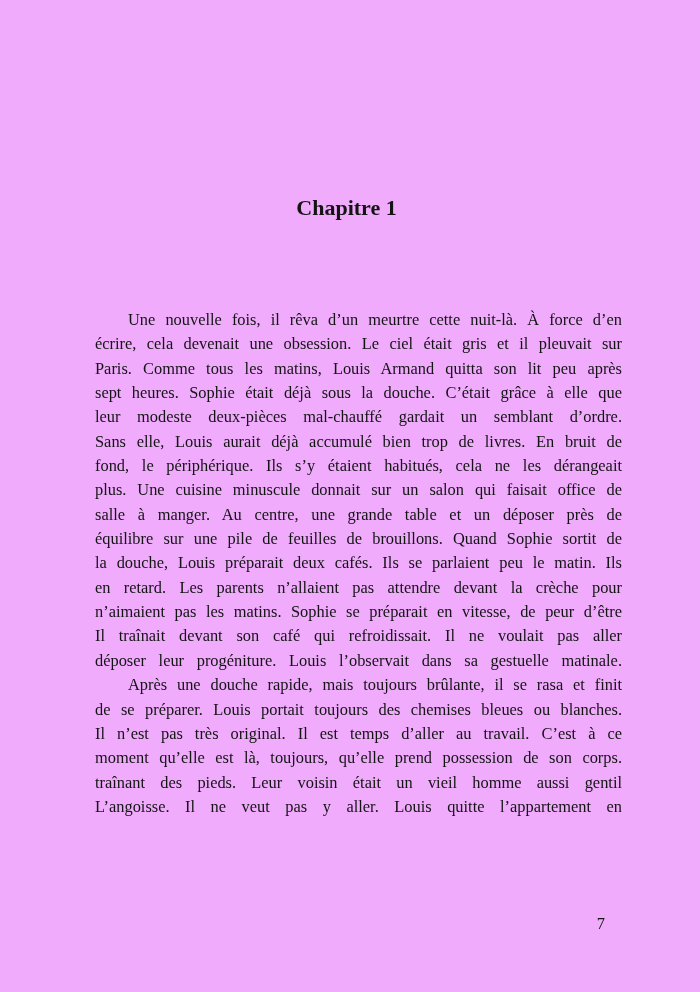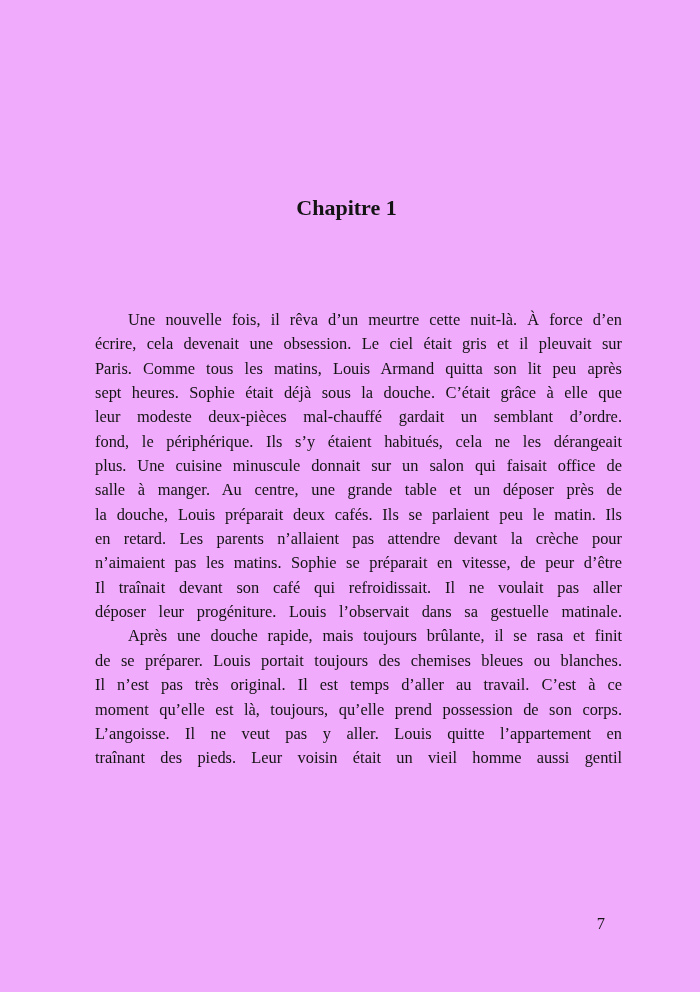--- a/index.html
+++ b/index.html
@@ -71,36 +71,38 @@
   <h1 class="chapter-title">Chapitre 1</h1>
 
   <div class="text-block">
 
     <div class="para">
       <div class="line indent">Une nouvelle fois, il rêva d’un meurtre cette nuit-là. À force d’en</div>
       <div class="line">écrire, cela devenait une obsession. Le ciel était gris et il pleuvait sur</div>
       <div class="line">Paris. Comme tous les matins, Louis Armand quitta son lit peu après</div>
       <div class="line">sept heures. Sophie était déjà sous la douche. C’était grâce à elle que</div>
       <div class="line">leur modeste deux-pièces mal-chauffé gardait un semblant d’ordre.</div>
+      <div class="line">Sans elle, Louis aurait déjà accumulé bien trop de livres. En bruit de</div>
       <div class="line">fond, le périphérique. Ils s’y étaient habitués, cela ne les dérangeait</div>
       <div class="line">plus. Une cuisine minuscule donnait sur un salon qui faisait office de</div>
       <div class="line">salle à manger. Au centre, une grande table et un déposer près de</div>
+      <div class="line">équilibre sur une pile de feuilles de brouillons. Quand Sophie sortit de</div>
       <div class="line">la douche, Louis préparait deux cafés. Ils se parlaient peu le matin. Ils</div>
       <div class="line">en retard. Les parents n’allaient pas attendre devant la crèche pour</div>
       <div class="line">n’aimaient pas les matins. Sophie se préparait en vitesse, de peur d’être</div>
       <div class="line">Il traînait devant son café qui refroidissait. Il ne voulait pas aller</div>
       <div class="line">déposer leur progéniture. Louis l’observait dans sa gestuelle matinale.</div>
     </div>
 
     <div class="para">
       <div class="line indent">Après une douche rapide, mais toujours brûlante, il se rasa et finit</div>
       <div class="line">de se préparer. Louis portait toujours des chemises bleues ou blanches.</div>
       <div class="line">Il n’est pas très original. Il est temps d’aller au travail. C’est à ce</div>
       <div class="line">moment qu’elle est là, toujours, qu’elle prend possession de son corps.</div>
+      <div class="line">traînant des pieds. Leur voisin était un vieil homme aussi gentil</div>
       <div class="line">L’angoisse. Il ne veut pas y aller. Louis quitte l’appartement en</div>
-      <div class="line">traînant des pieds. Leur voisin était un vieil homme aussi gentil</div>
     </div>
 
   </div>
 
   <div class="folio">7</div>
 
 </div>
 
 </body></html>

